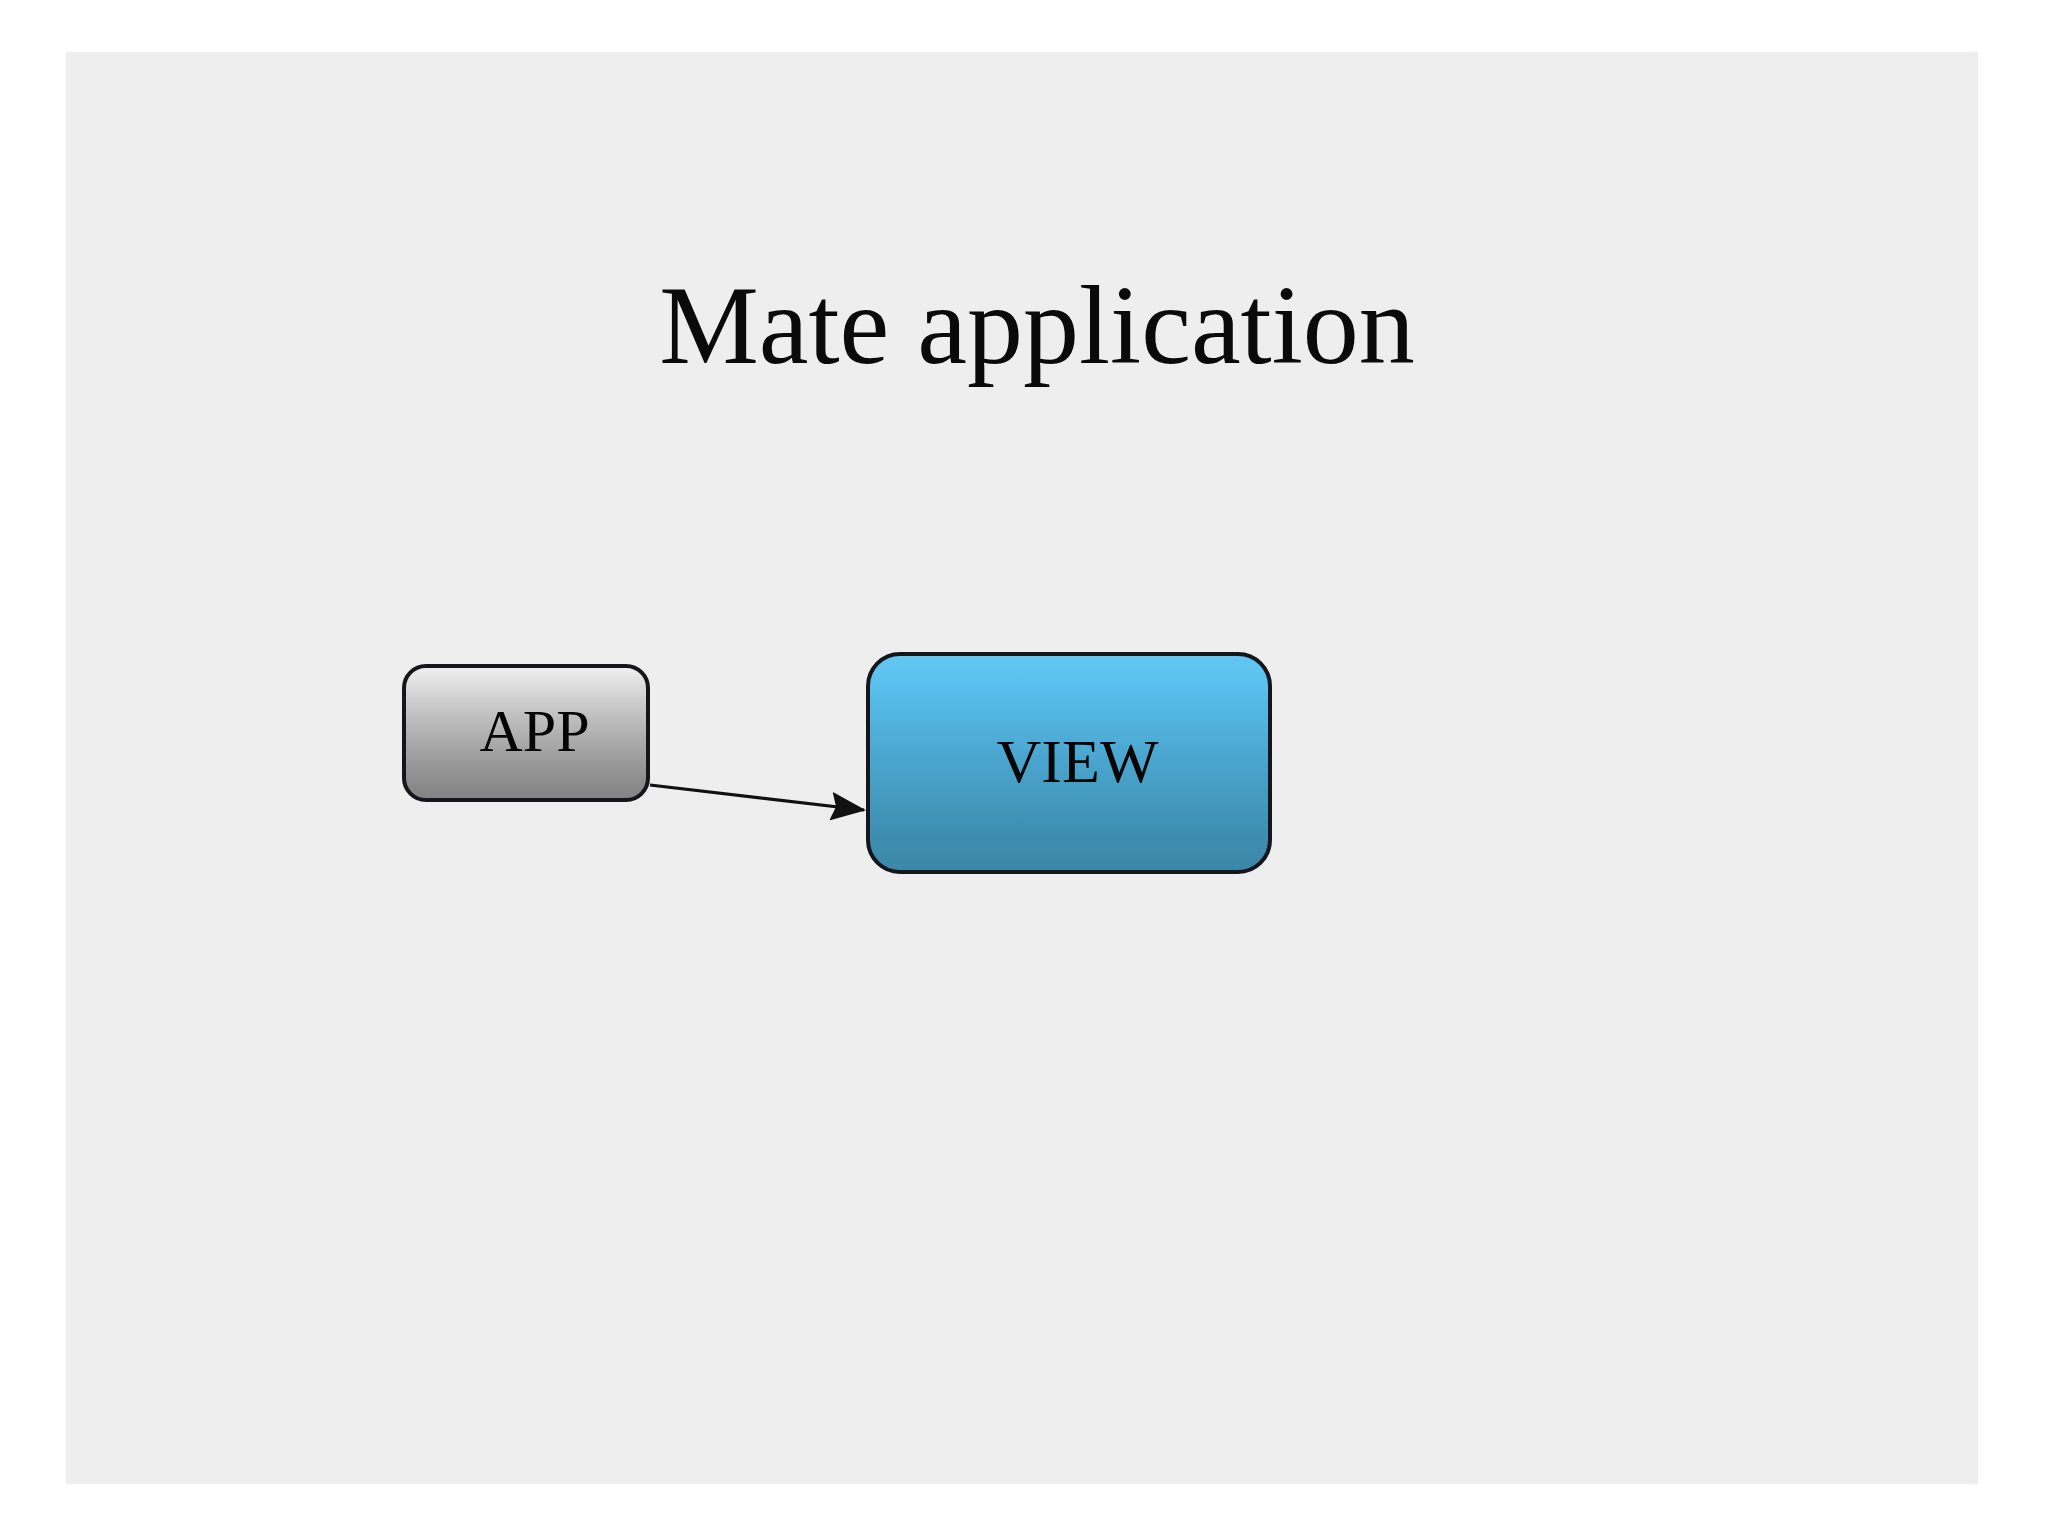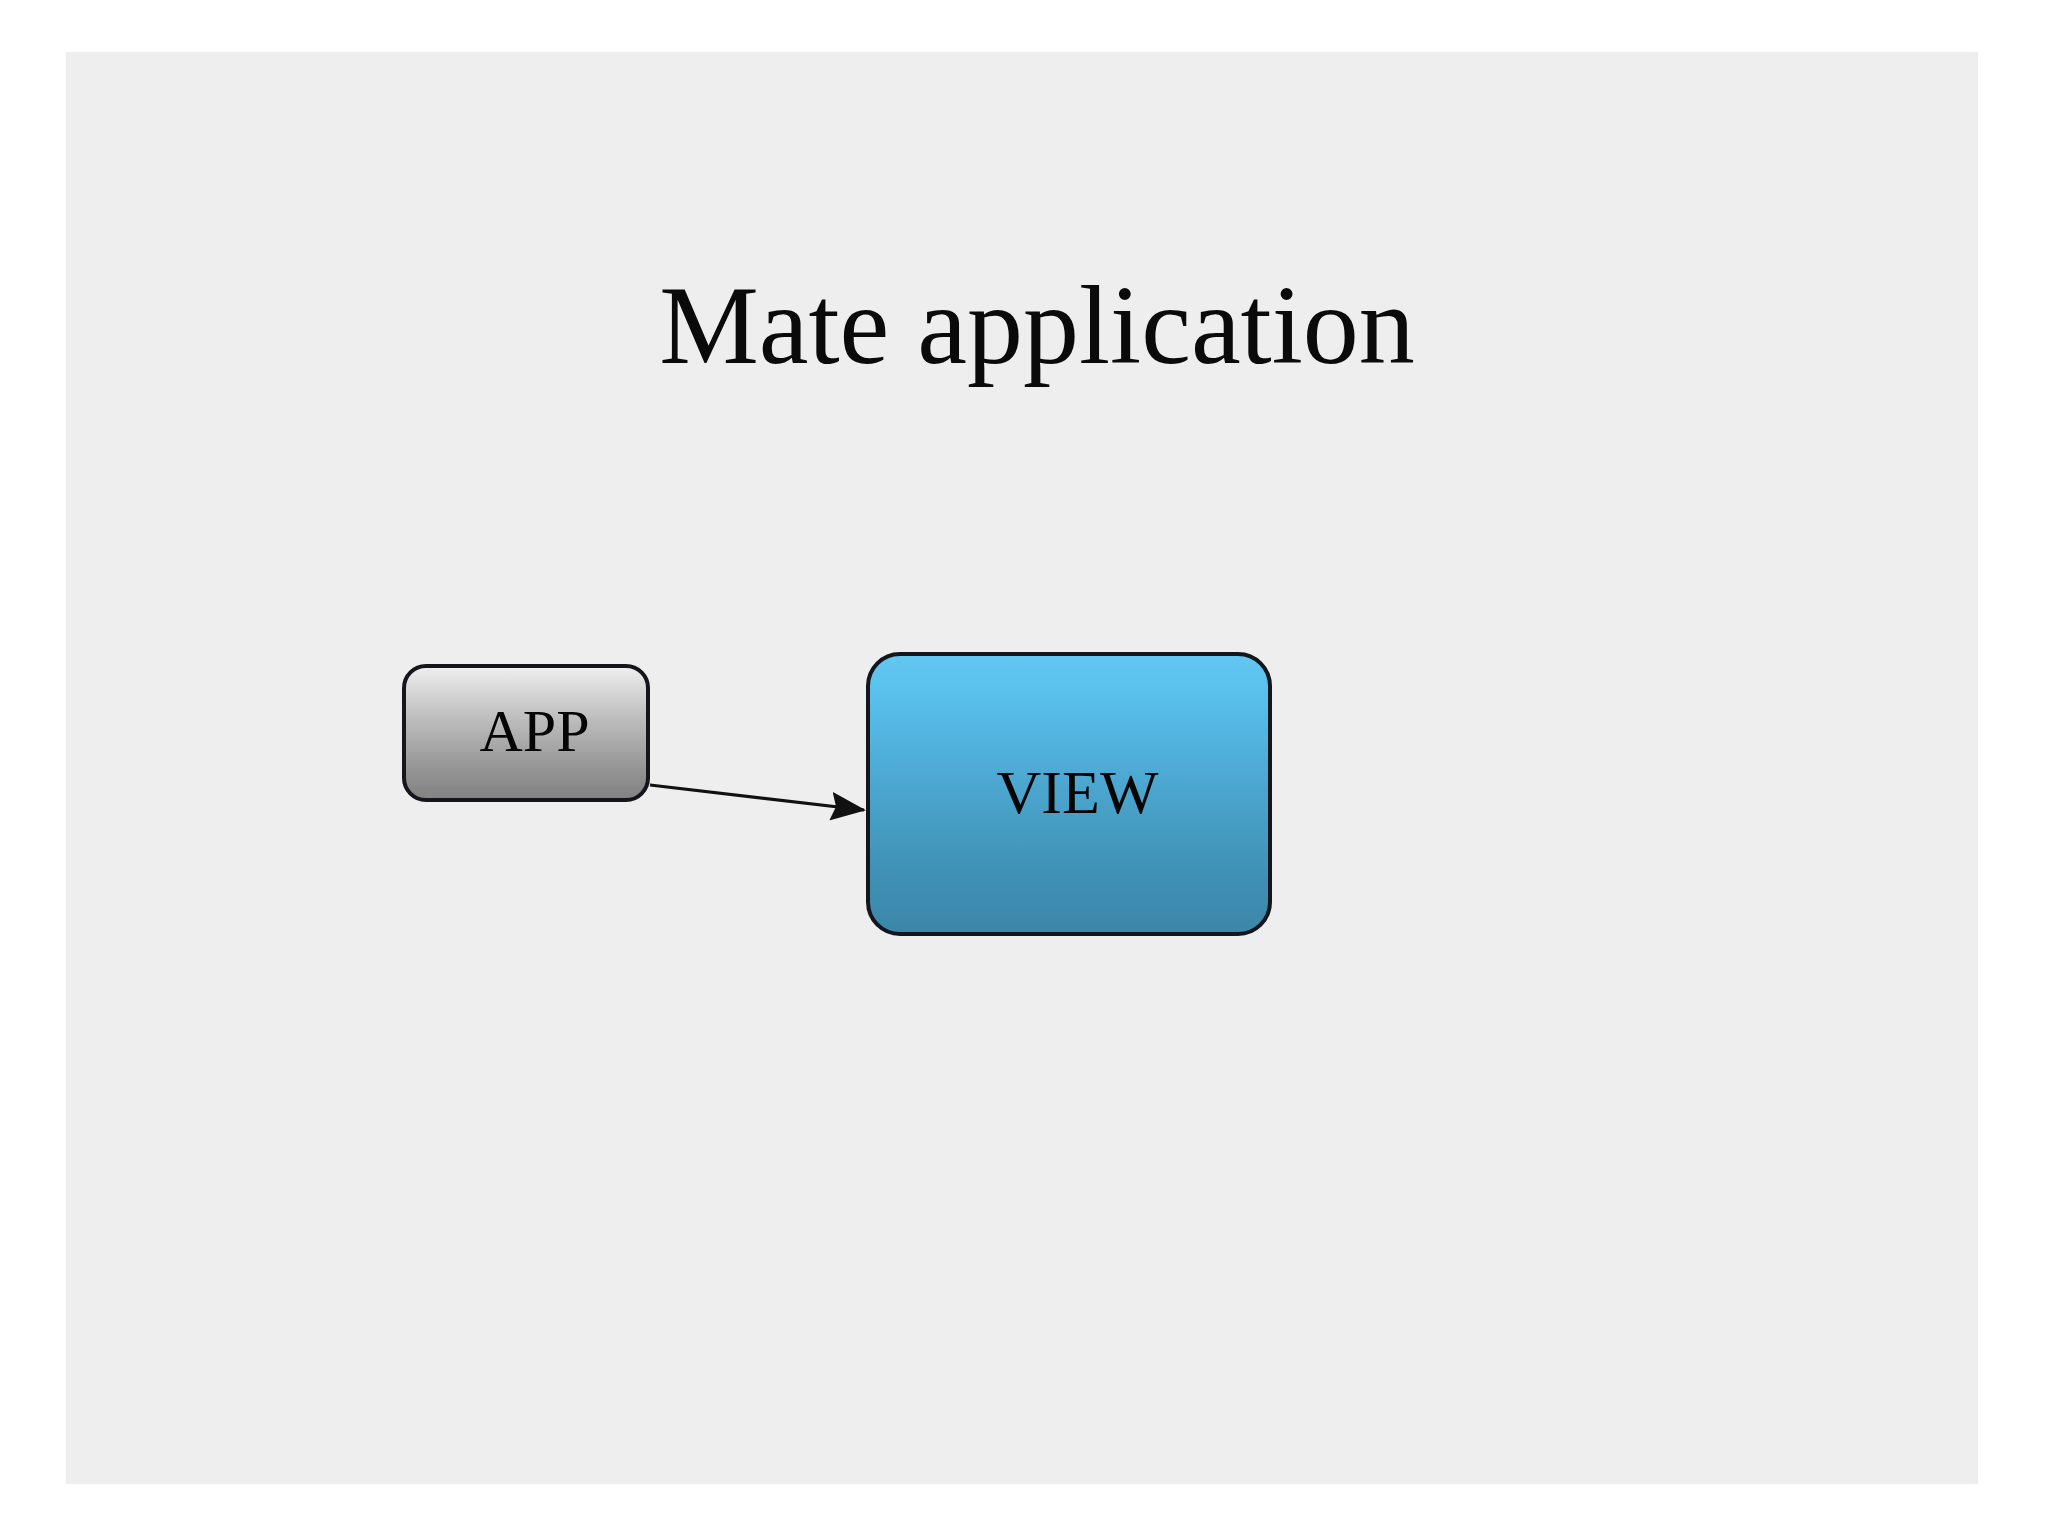--- a/index.html
+++ b/index.html
@@ -91,21 +91,21 @@
                 #888888 92%,
                 #848484 100%);
     font-size: 60px;
   }
 
   
   #node-view {
     left: 800px;
     top: 600px;
     width: 406px;
-    height: 284px;
+    height: 222px;
     border-radius: 34px;
     background: linear-gradient(to bottom,
                 #62c8f2 0%,
                 #59bfec 14%,
                 #51b2dd 32%,
                 #4aa4cd 50%,
                 #449abf 66%,
                 #3f8fb2 82%,
                 #3c87a9 100%);
     font-size: 62px;

